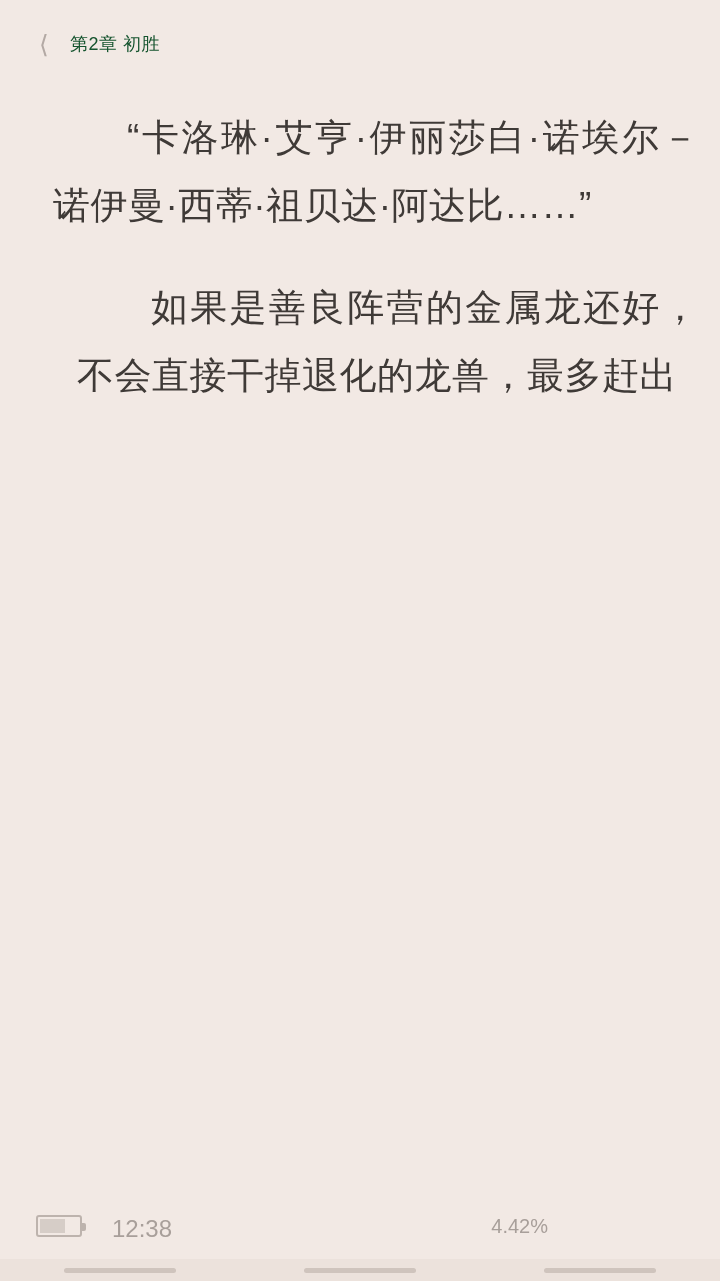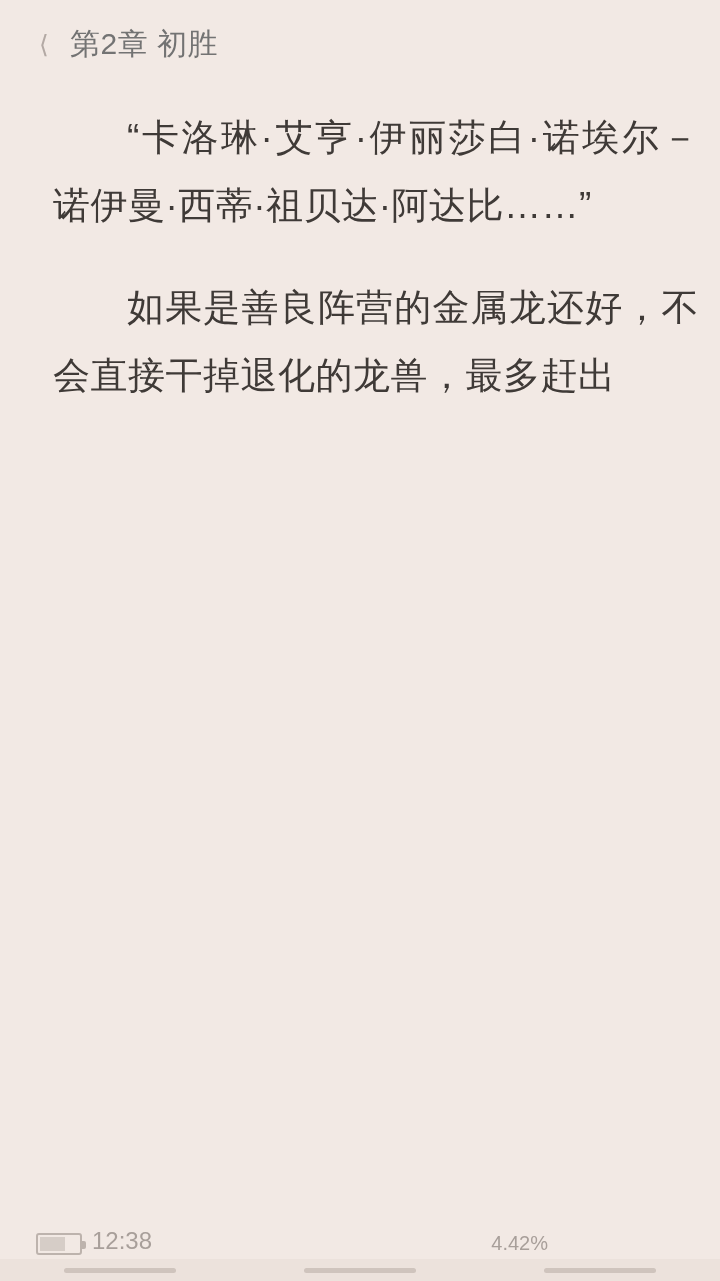--- a/index.html
+++ b/index.html
@@ -33,22 +33,22 @@
     height: 28px;
     display: flex;
     align-items: center;
     justify-content: center;
     color: #b3a9a4;
     font-size: 25px;
     line-height: 1;
     margin-right: 18px;
   }
   .chapter-title {
-    font-size: 30px;
-    color: #737373;
+    font-size: 18px;
+    color: #14532d;
     letter-spacing: 0.5px;
     white-space: nowrap;
   }
 
   
   .reader {
     position: absolute;
     top: 88px;
     left: 16px;
     width: 720px;
@@ -64,33 +64,35 @@
     margin: 0 0 34px 0;
     text-align: justify;
     text-justify: inter-ideograph;
     letter-spacing: 0.5px;
   }
   .para.first {
     margin-top: 16px;
   }
   .para.clipped {
     margin-bottom: 0;
+    margin-left: 24px;
   }
 
   
   .footer {
     position: absolute;
     left: 0;
     bottom: 26px;
     width: 584px;
     height: 40px;
     display: flex;
-    align-items: flex-end;
+    align-items: flex-start;
     padding: 0 36px;
     box-sizing: border-box;
+    gap: 20px;
   }
   .battery {
     width: 46px;
     height: 22px;
     border: 2px solid #bdb3ad;
     border-radius: 3px;
     position: relative;
     box-sizing: border-box;
     margin-right: 10px;
   }

